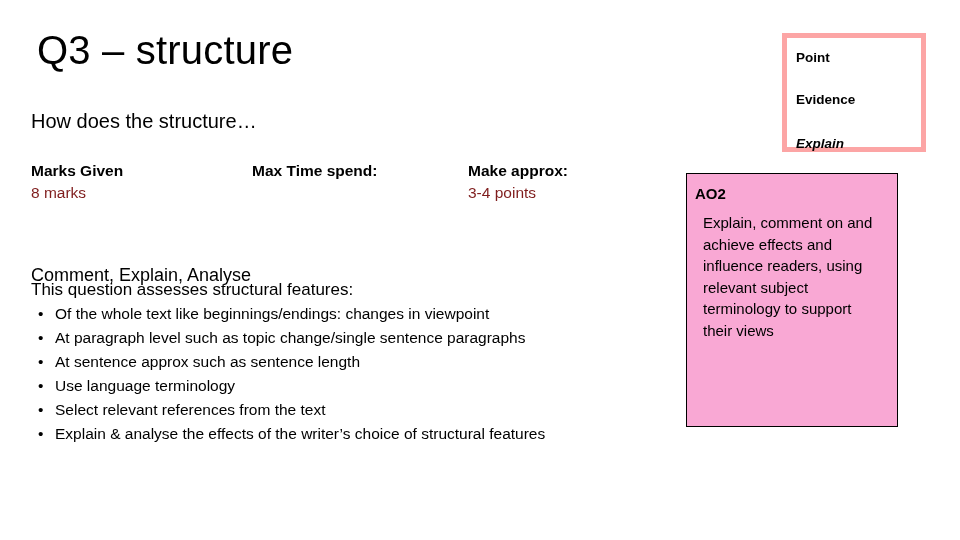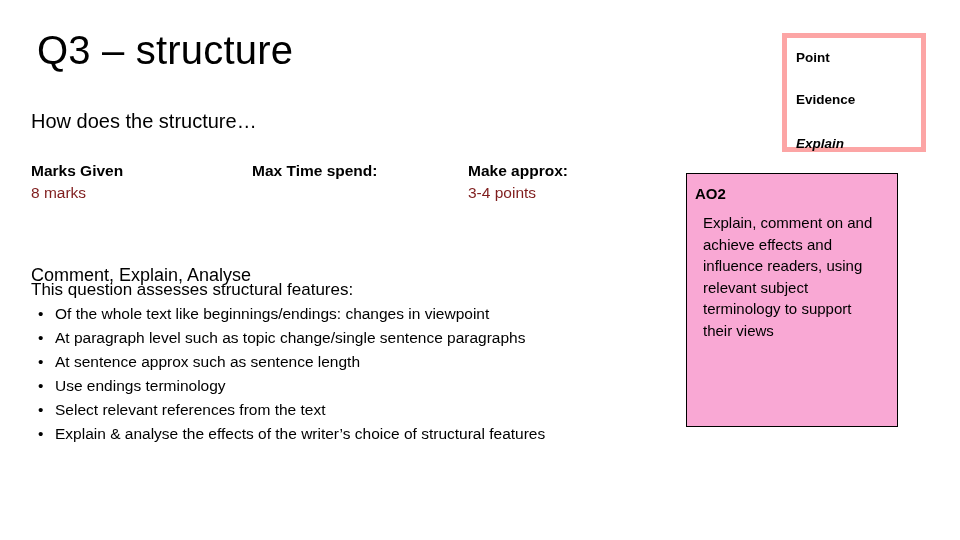--- a/index.html
+++ b/index.html
@@ -207,21 +207,21 @@
       <li>
         <span class="bullet-dot">•</span>
         <span>At paragraph level such as topic change/single sentence paragraphs</span>
       </li>
       <li>
         <span class="bullet-dot">•</span>
         <span>At sentence approx such as sentence length</span>
       </li>
       <li>
         <span class="bullet-dot">•</span>
-        <span>Use endings terminology</span>
+        <span>Use language terminology</span>
       </li>
       <li>
         <span class="bullet-dot">•</span>
         <span>Select relevant references from the text</span>
       </li>
       <li>
         <span class="bullet-dot">•</span>
         <span>Explain &amp; analyse the effects of the writer’s choice of structural features</span>
       </li>
     </ul>

